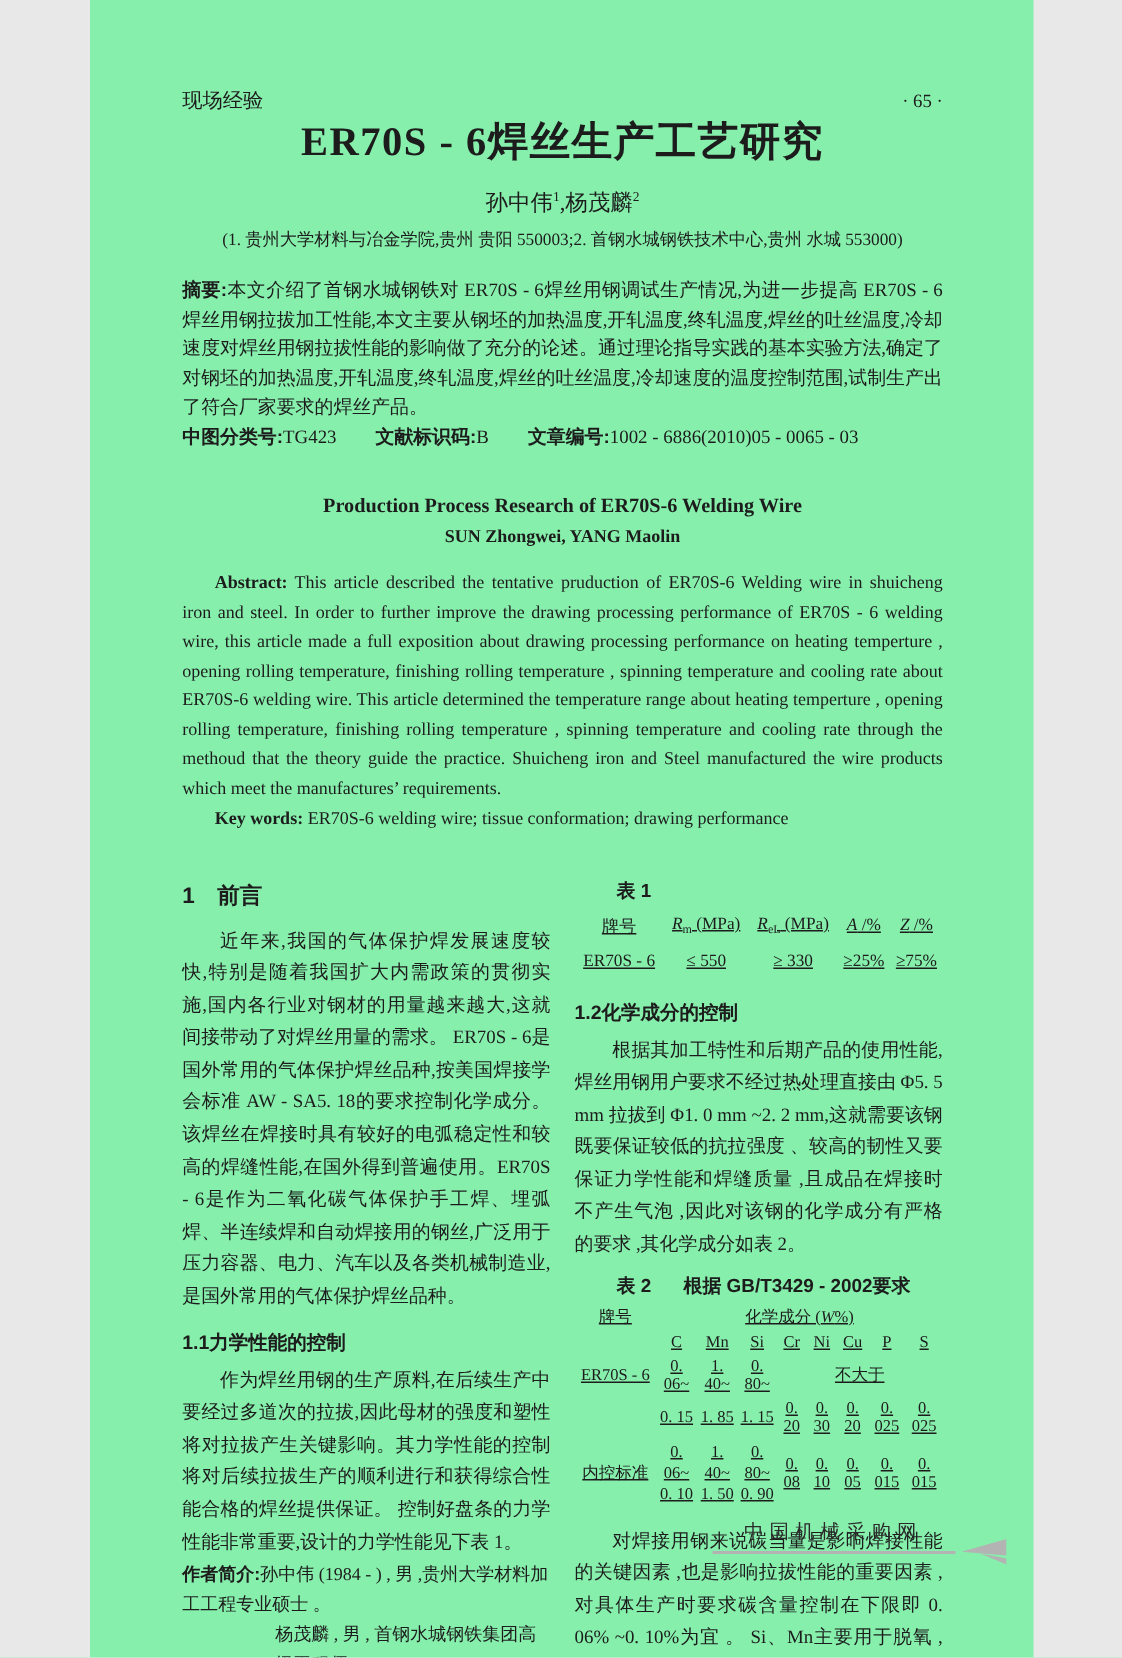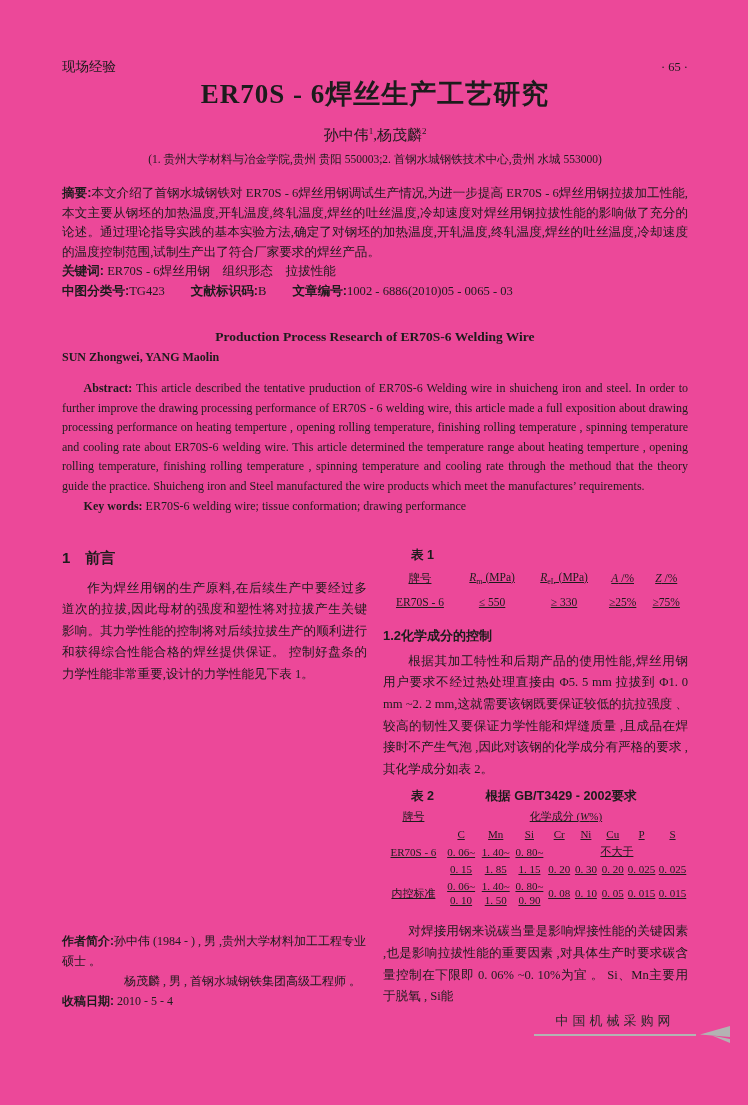--- a/index.html
+++ b/index.html
@@ -1,21 +1,21 @@
 <!DOCTYPE html>
 <html><head>
 <meta charset="utf-8">
 <style>
   * { margin:0; padding:0; box-sizing:border-box; }
   html,body { background:#e8e8e8; }
   .page {
     position:relative;
-    width:748px; height:1105px;
+    width:629px; height:1105px;
     margin:0 auto;
-    background:#ec4899;
+    background:#86efac;
     color:#1c1c1c;
     font-family:"Liberation Serif","DejaVu Serif",serif;
     overflow:hidden;
   }
   .inner { padding:58px 60px 0 62px; }
   .hei { font-family:"Liberation Sans","DejaVu Sans",sans-serif; }
 
   
   .runhead { display:flex; justify-content:space-between; align-items:baseline; font-size:13.5px; }
   .runhead .pageno { font-size:12.5px; }
@@ -27,21 +27,21 @@
   .affil { margin-top:7px; text-align:center; font-size:11.5px; }
 
   
   .cn-abs { margin-top:17px; font-size:12.6px; line-height:19.5px; text-align:justify; }
   .meta-line { font-size:12.6px; line-height:19.5px; }
   .lbl { font-weight:bold; }
   .gap2 { display:inline-block; width:26px; }
 
   
   .en-title { margin-top:28px; text-align:center; font-weight:bold; font-size:13.5px; }
-  .en-authors { margin-top:5px; text-align:left; font-weight:bold; font-size:12px; }
+  .en-authors { margin-top:5px; text-align:center; font-weight:bold; font-size:12px; }
   .en-abs { margin-top:14px; font-size:12px; line-height:19.5px; text-align:justify; text-indent:1.8em; }
   .en-keys { font-size:12px; line-height:19.5px; text-indent:1.8em; margin-top:1px; }
 
   
   .columns { display:flex; gap:16px; margin-top:26px; height:468px; }
   .col { flex:1; min-width:0; display:flex; flex-direction:column; }
 
   .h-sec { font-size:15px; font-weight:bold; margin:6px 0 10px; }
   .h-sub { font-size:13px; font-weight:bold; margin:10px 0 6px; }
   .para { font-size:12.6px; line-height:21.6px; text-align:justify; text-indent:2em; }
@@ -83,39 +83,38 @@
     <div class="title">ER70S - 6焊丝生产工艺研究</div>
     <div class="authors">
       <span>孙中伟</span><sup>1</sup><span>,</span><span>杨茂麟</span><sup>2</sup>
     </div>
     <div class="affil">(1. 贵州大学材料与冶金学院,贵州 贵阳  550003;2. 首钢水城钢铁技术中心,贵州 水城  553000)</div>
 
     <div class="cn-abs">
       <span class="lbl hei">摘要:</span><span>本文介绍了首钢水城钢铁对 ER70S - 6焊丝用钢调试生产情况,为进一步提高 ER70S - 6焊丝用钢拉拔加工性能,本文主要从钢坯的加热温度,开轧温度,终轧温度,焊丝的吐丝温度,冷却速度对焊丝用钢拉拔性能的影响做了充分的论述。通过理论指导实践的基本实验方法,确定了对钢坯的加热温度,开轧温度,终轧温度,焊丝的吐丝温度,冷却速度的温度控制范围,试制生产出了符合厂家要求的焊丝产品。</span>
     </div>
     <div class="meta-line">
-      <span class="lbl hei">关键词:</span><span> ER70S - 6焊丝用钢　组织形态　拉拔性能</span>
-    </div>
-    <div class="meta-line">
       <span class="lbl hei">中图分类号:</span><span>TG423</span><span class="gap2"></span><span class="lbl hei">文献标识码:</span><span>B</span><span class="gap2"></span><span class="lbl hei">文章编号:</span><span>1002 - 6886(2010)05 - 0065 - 03</span>
     </div>
 
     <div class="en-title">Production Process Research of ER70S-6 Welding Wire</div>
     <div class="en-authors">SUN Zhongwei,  YANG Maolin</div>
     <div class="en-abs">
       <span class="lbl">Abstract:</span><span> This article described the tentative pruduction of ER70S-6 Welding wire in shuicheng iron and steel. In order to further improve the drawing processing performance of ER70S - 6 welding wire, this article made a full exposition about drawing processing performance on heating temperture , opening rolling temperature,  finishing rolling temperature ,  spinning temperature and cooling rate about ER70S-6 welding wire.  This article determined the temperature range about heating temperture , opening rolling temperature,  finishing rolling temperature ,  spinning temperature and cooling rate through the methoud that the theory guide the practice.  Shuicheng iron and Steel manufactured the wire products which meet the manufactures’ requirements.</span>
     </div>
     <div class="en-keys">
       <span class="lbl">Key words:</span><span> ER70S-6 welding wire; tissue conformation; drawing performance</span>
     </div>
 
     <div class="columns">
 
       <div class="col">
         <div class="h-sec hei">1　前言</div>
+        <div class="para">近年来,我国的气体保护焊发展速度较快,特别是随着我国扩大内需政策的贯彻实施,国内各行业对钢材的用量越来越大,这就间接带动了对焊丝用量的需求。 ER70S - 6是国外常用的气体保护焊丝品种,按美国焊接学会标准 AW - SA5. 18的要求控制化学成分。 该焊丝在焊接时具有较好的电弧稳定性和较高的焊缝性能,在国外得到普遍使用。ER70S - 6是作为二氧化碳气体保护手工焊、埋弧焊、半连续焊和自动焊接用的钢丝,广泛用于压力容器、电力、汽车以及各类机械制造业,是国外常用的气体保护焊丝品种。</div>
+        <div class="h-sub hei">1.1力学性能的控制</div>
         <div class="para">作为焊丝用钢的生产原料,在后续生产中要经过多道次的拉拔,因此母材的强度和塑性将对拉拔产生关键影响。其力学性能的控制将对后续拉拔生产的顺利进行和获得综合性能合格的焊丝提供保证。 控制好盘条的力学性能非常重要,设计的力学性能见下表 1。</div>
 
         <div class="footnote">
           <div>
             <span class="lbl hei">作者简介:</span><span>孙中伟 (1984 - ) , 男 ,贵州大学材料加工工程专业硕士 。</span>
           </div>
           <div class="cont">杨茂麟 , 男 , 首钢水城钢铁集团高级工程师 。</div>
           <div>
             <span class="lbl hei">收稿日期:</span><span> 2010 - 5 - 4</span>
           </div>

